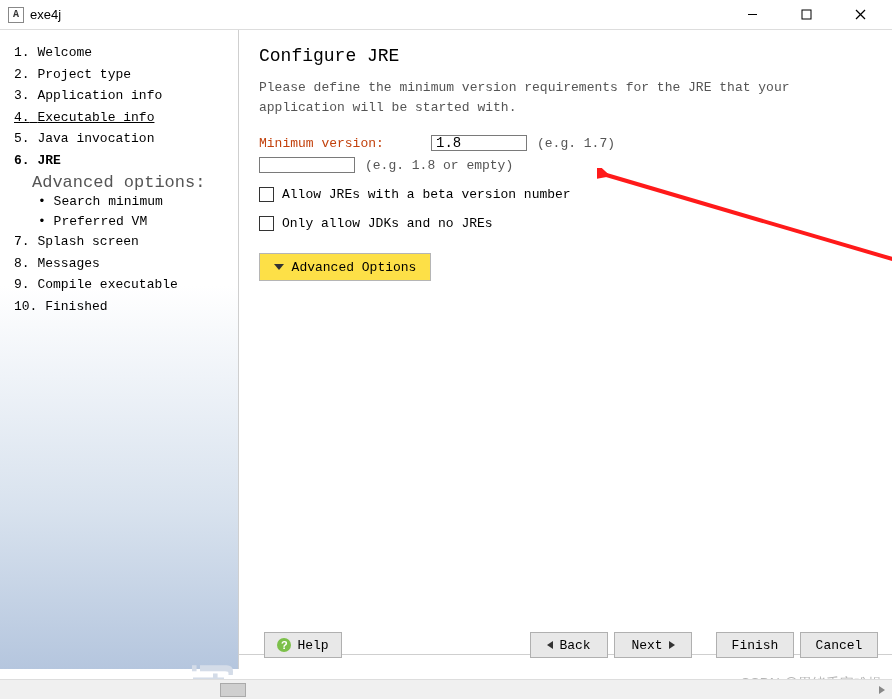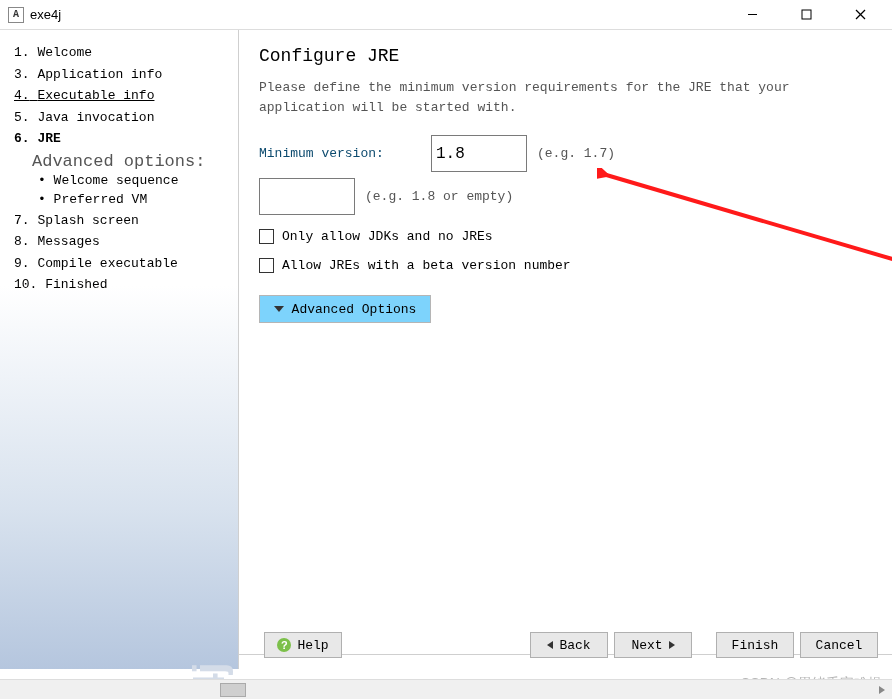--- a/index.html
+++ b/index.html
@@ -96,46 +96,46 @@
   font-weight: normal;
   margin-bottom: 12px;
   font-family: "Courier New", monospace;
 }
 .content .desc { color: #555; line-height: 1.5; margin-bottom: 18px; }
 .form-row {
   display: flex;
   align-items: center;
   margin-bottom: 6px;
 }
-.form-row .lbl { width: 172px; color: #0c4a6e; }
+.form-row .lbl { width: 172px; color: #c2410c; }
 .form-row input[type="text"] {
   width: 96px;
-  height: 37px;
+  height: 16px;
   border: 1px solid #7a7a7a;
   padding: 2px 4px;
   font-family: "Courier New", monospace;
-  font-size: 16px;
+  font-size: 14px;
 }
 .form-row .hint { margin-left: 10px; color: #555; }
 .check-row {
   display: flex;
   align-items: center;
   margin-top: 14px;
   gap: 8px;
 }
 .check-row .chk {
   width: 15px; height: 15px;
   border: 1px solid #333;
   background: #fff;
 }
 .adv-btn {
   margin-top: 22px;
   width: 172px;
   height: 28px;
-  background: #7dd3fc;
+  background: #fde047;
   border: 1px solid #b5b5b5;
   display: flex;
   align-items: center;
   justify-content: center;
   gap: 8px;
   font-family: "Courier New", monospace;
   font-size: 13px;
   cursor: pointer;
 }
 .adv-btn .tri {
@@ -261,26 +261,27 @@
           <line x1="1" y1="1" x2="10" y2="10" stroke="#000" stroke-width="1.2"></line>
           <line x1="10" y1="1" x2="1" y2="10" stroke="#000" stroke-width="1.2"></line>
         </svg>
     </div>
   </div>
 </div>
 
 <div class="main-area">
   <div class="sidebar">
     <div class="step"><span>1.</span> <span>Welcome</span></div>
+    <div class="step"><span>2.</span> <span>Project type</span></div>
     <div class="step"><span>3.</span> <span>Application info</span></div>
     <div class="step visited"><span>4.</span> <span>Executable info</span></div>
     <div class="step"><span>5.</span> <span>Java invocation</span></div>
     <div class="step current"><span>6.</span> <span>JRE</span></div>
     <div class="adv-header">Advanced options:</div>
-    <div class="substep">• <span>Welcome sequence</span></div>
+    <div class="substep">• <span>Search minimum</span></div>
     <div class="substep">• <span>Preferred VM</span></div>
     <div class="step"><span>7.</span> <span>Splash screen</span></div>
     <div class="step"><span>8.</span> <span>Messages</span></div>
     <div class="step"><span>9.</span> <span>Compile executable</span></div>
     <div class="step"><span>10.</span> <span>Finished</span></div>
     <div class="brand">exe4j</div>
   </div>
 
   <div class="content">
     <h1>Configure JRE</h1>
@@ -291,25 +292,25 @@
       <input type="text" value="1.8" style="">
       <span class="hint">(e.g. 1.7)</span>
     </div>
     <div class="form-row">
       <input type="text" value="" style="">
       <span class="hint">(e.g. 1.8 or empty)</span>
     </div>
 
     <div class="check-row">
       <span class="chk"></span>
-      <span>Only allow JDKs and no JREs</span>
+      <span>Allow JREs with a beta version number</span>
     </div>
     <div class="check-row">
       <span class="chk"></span>
-      <span>Allow JREs with a beta version number</span>
+      <span>Only allow JDKs and no JREs</span>
     </div>
 
     <div class="adv-btn">
       <span class="tri"></span>
       <span>Advanced Options</span>
     </div>
 
     <svg class="arrow-overlay" width="370" height="120">
       <defs>
         <marker id="ah" markerWidth="12" markerHeight="12" refX="2" refY="6" orient="auto">

